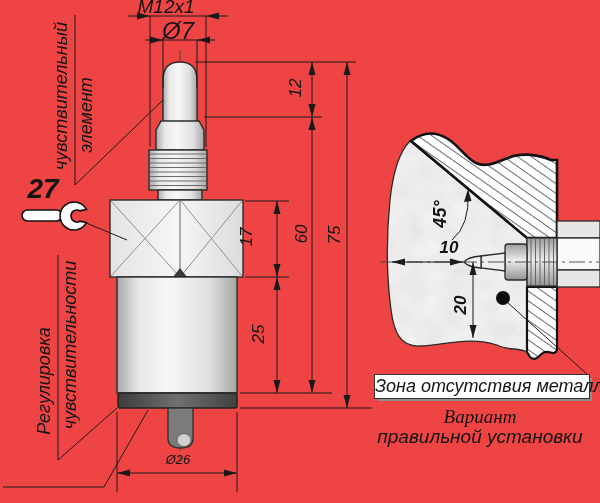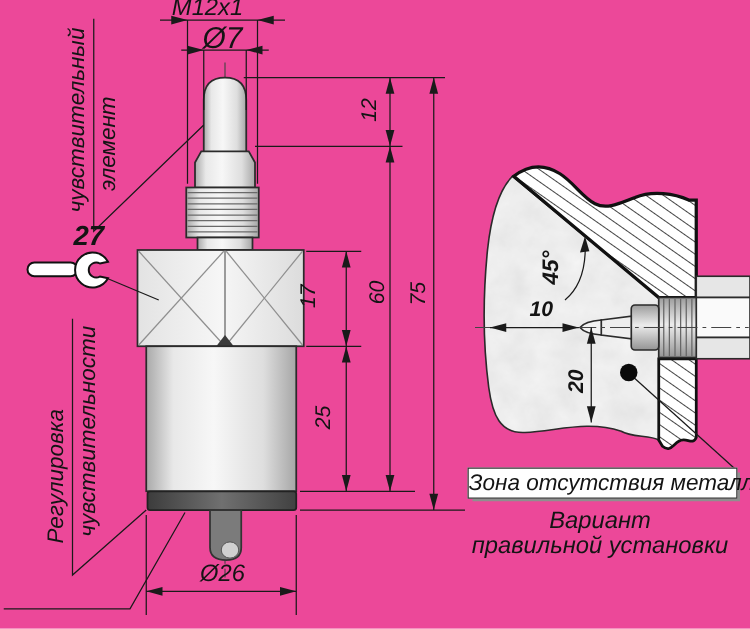--- a/index.html
+++ b/index.html
@@ -1,16 +1,16 @@
 <!DOCTYPE html>
 <html><head>
 <meta charset="utf-8">
 <style>
   html,body{margin:0;padding:0;background:#fff;}
-  #stage{position:relative;width:600px;height:503px;background:#ec4899;overflow:hidden;
+  #stage{position:relative;width:600px;height:503px;background:#ef4444;overflow:hidden;
          font-family:"Liberation Sans",sans-serif;}
   #stage svg{position:absolute;left:0;top:0;}
   .lbl{position:absolute;font-style:italic;color:#141414;text-align:center;
        line-height:20px;font-size:17px;white-space:nowrap;}
   .b{font-weight:bold;}
   .rot{transform:rotate(-90deg);transform-origin:center center;}
   .box{position:absolute;border:1px solid #333;background:#fff;
        box-shadow:3px 3px 0 -1px #8f8f8f;}
 </style>
 </head>
@@ -163,31 +163,31 @@
   </g>
 </svg>
 
 <div class="lbl" style="left:116px;top:-3px;width:100px;font-size:19px;">M12x1</div>
 <div class="lbl" style="left:148px;top:21px;width:60px;font-size:24px;">Ø7</div>
 <div class="lbl rot" style="left:276px;top:78px;width:40px;height:20px;">12</div>
 <div class="lbl rot" style="left:227px;top:227px;width:40px;height:20px;">17</div>
 <div class="lbl rot" style="left:239px;top:324px;width:40px;height:20px;">25</div>
 <div class="lbl rot" style="left:282px;top:224px;width:40px;height:20px;">60</div>
 <div class="lbl rot" style="left:315px;top:225px;width:40px;height:20px;">75</div>
-<div class="lbl" style="left:138px;top:450px;width:80px;font-size:19px;">Ø26</div>
+<div class="lbl" style="left:138px;top:450px;width:80px;font-size:13px;">Ø26</div>
 
 <div class="lbl rot" style="left:-23px;top:85px;width:170px;height:22px;font-size:18px;">чувствительный</div>
 <div class="lbl rot" style="left:2px;top:104px;width:170px;height:22px;font-size:18px;">элемент</div>
-<div class="lbl b" style="left:26px;top:179px;width:34px;font-size:22px;margin-left:28px;">27</div>
+<div class="lbl b" style="left:26px;top:179px;width:34px;font-size:28px;">27</div>
 <div class="lbl rot" style="left:-40px;top:370px;width:170px;height:22px;font-size:18px;">Регулировка</div>
 <div class="lbl rot" style="left:-29px;top:334px;width:200px;height:22px;font-size:18px;">чувствительности</div>
 
 <div class="lbl b rot" style="left:419px;top:203px;width:44px;height:22px;font-size:18px;">45°</div>
-<div class="lbl b" style="left:410px;top:238px;width:46px;font-size:17px;">10</div>
+<div class="lbl b" style="left:426px;top:238px;width:46px;font-size:17px;">10</div>
 <div class="lbl b rot" style="left:441px;top:295px;width:40px;height:20px;font-size:17px;">20</div>
 
 <div class="box" style="left:374px;top:374px;width:214px;height:23px;">
   <div class="lbl" style="left:0;top:0;width:214px;font-size:18px;line-height:23px;">Зона отсутствия металла</div>
 </div>
-<div class="lbl" style="left:370px;top:407px;width:220px;font-size:19px;">Вариант</div>
+<div class="lbl" style="left:370px;top:407px;width:220px;font-size:19px;font-family:Liberation Serif, serif;">Вариант</div>
 <div class="lbl" style="left:358px;top:427px;width:244px;font-size:19px;">правильной установки</div>
 
 </div>
 
 </body></html>

